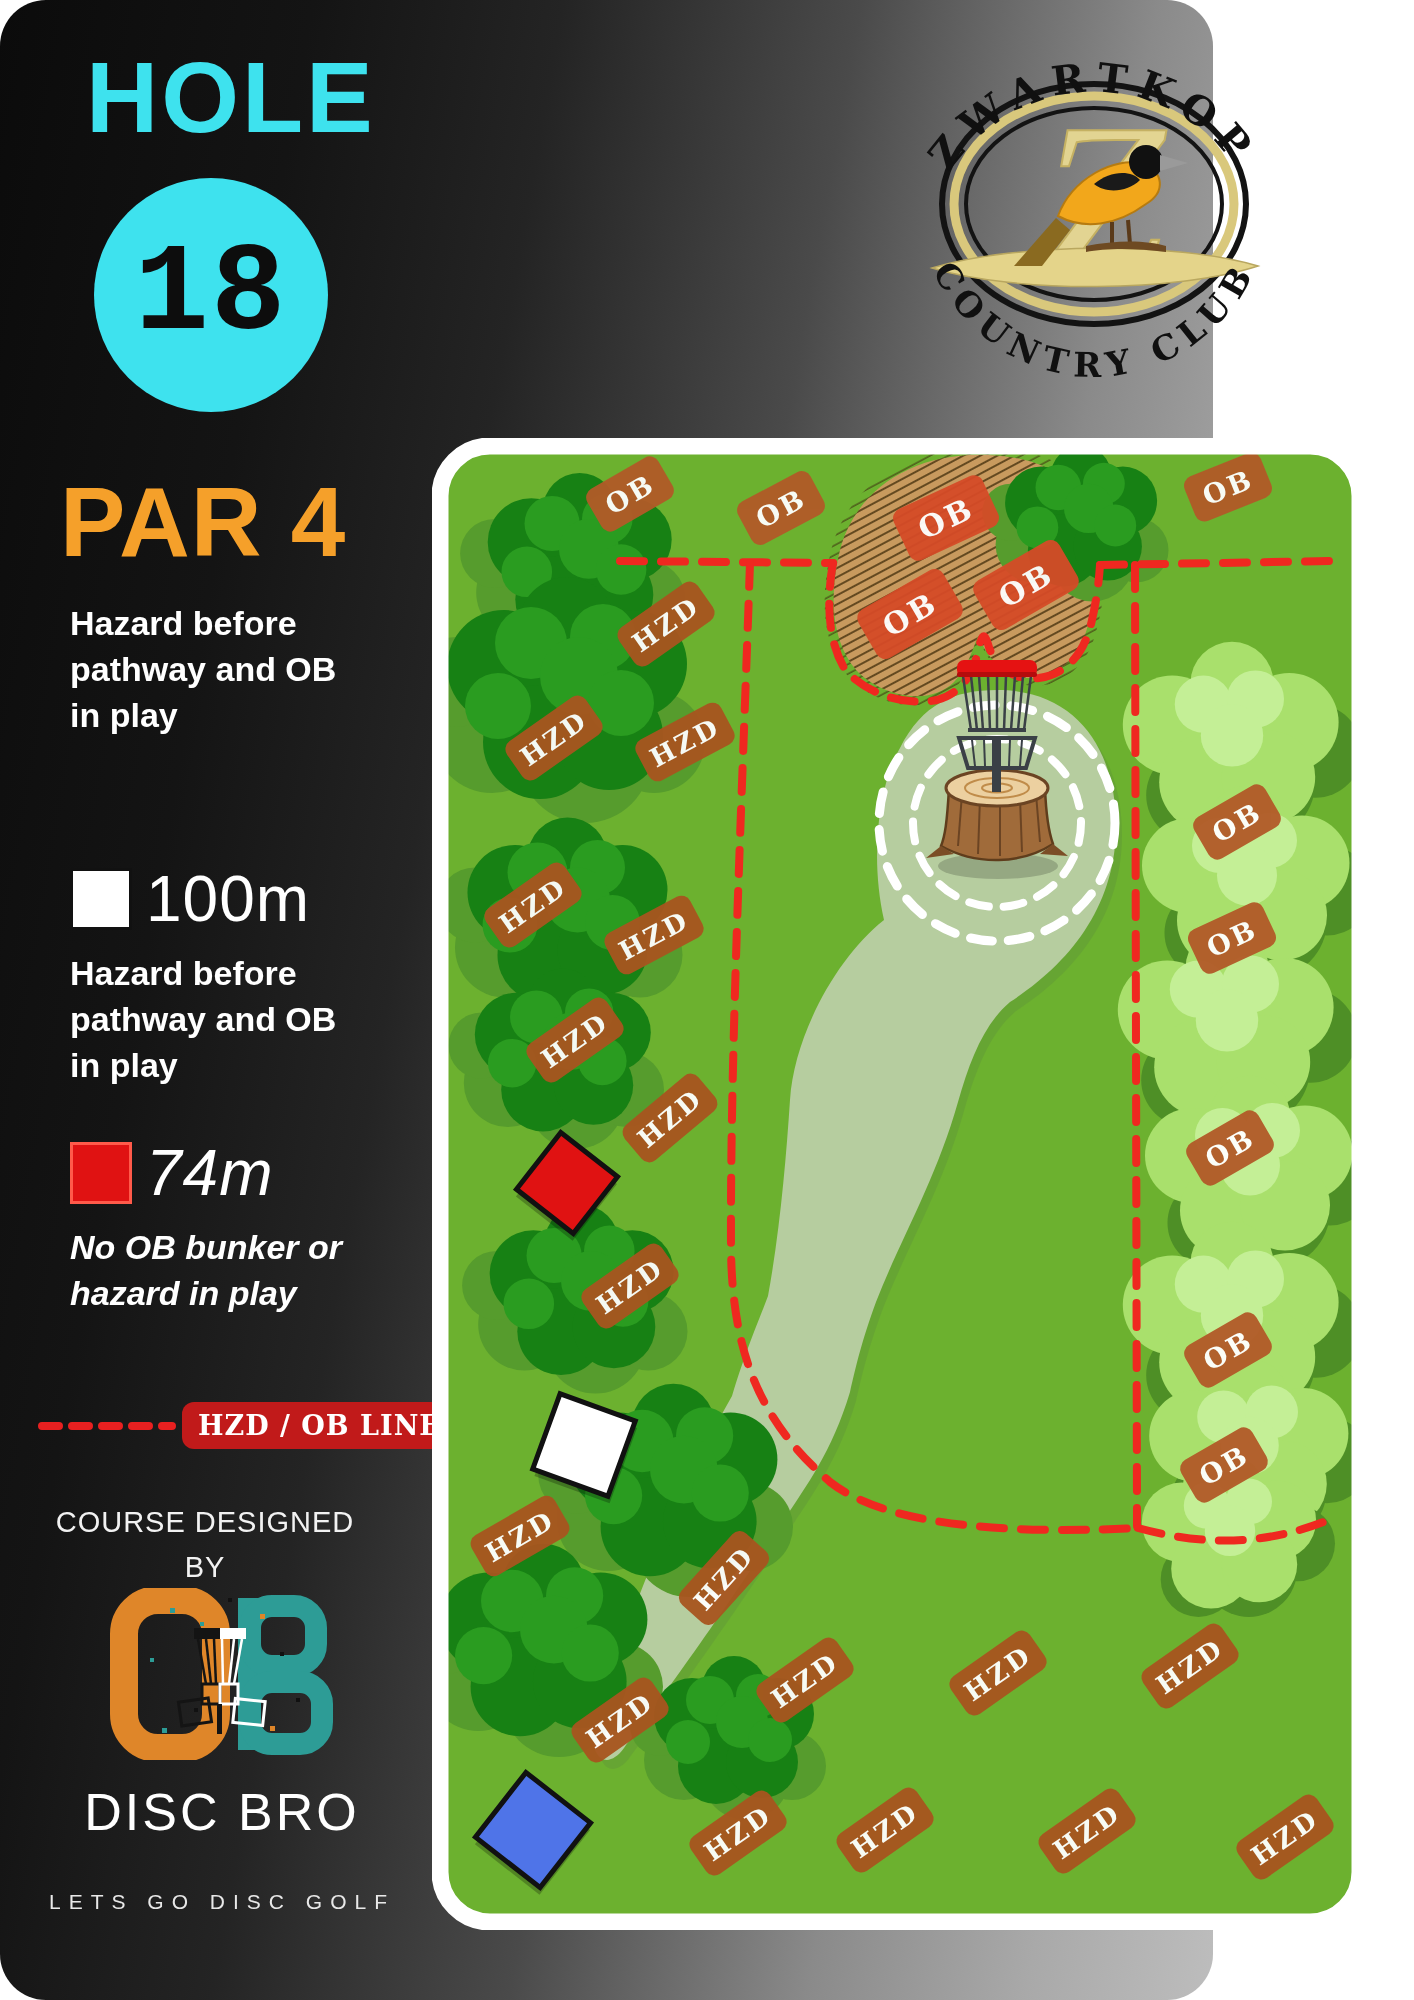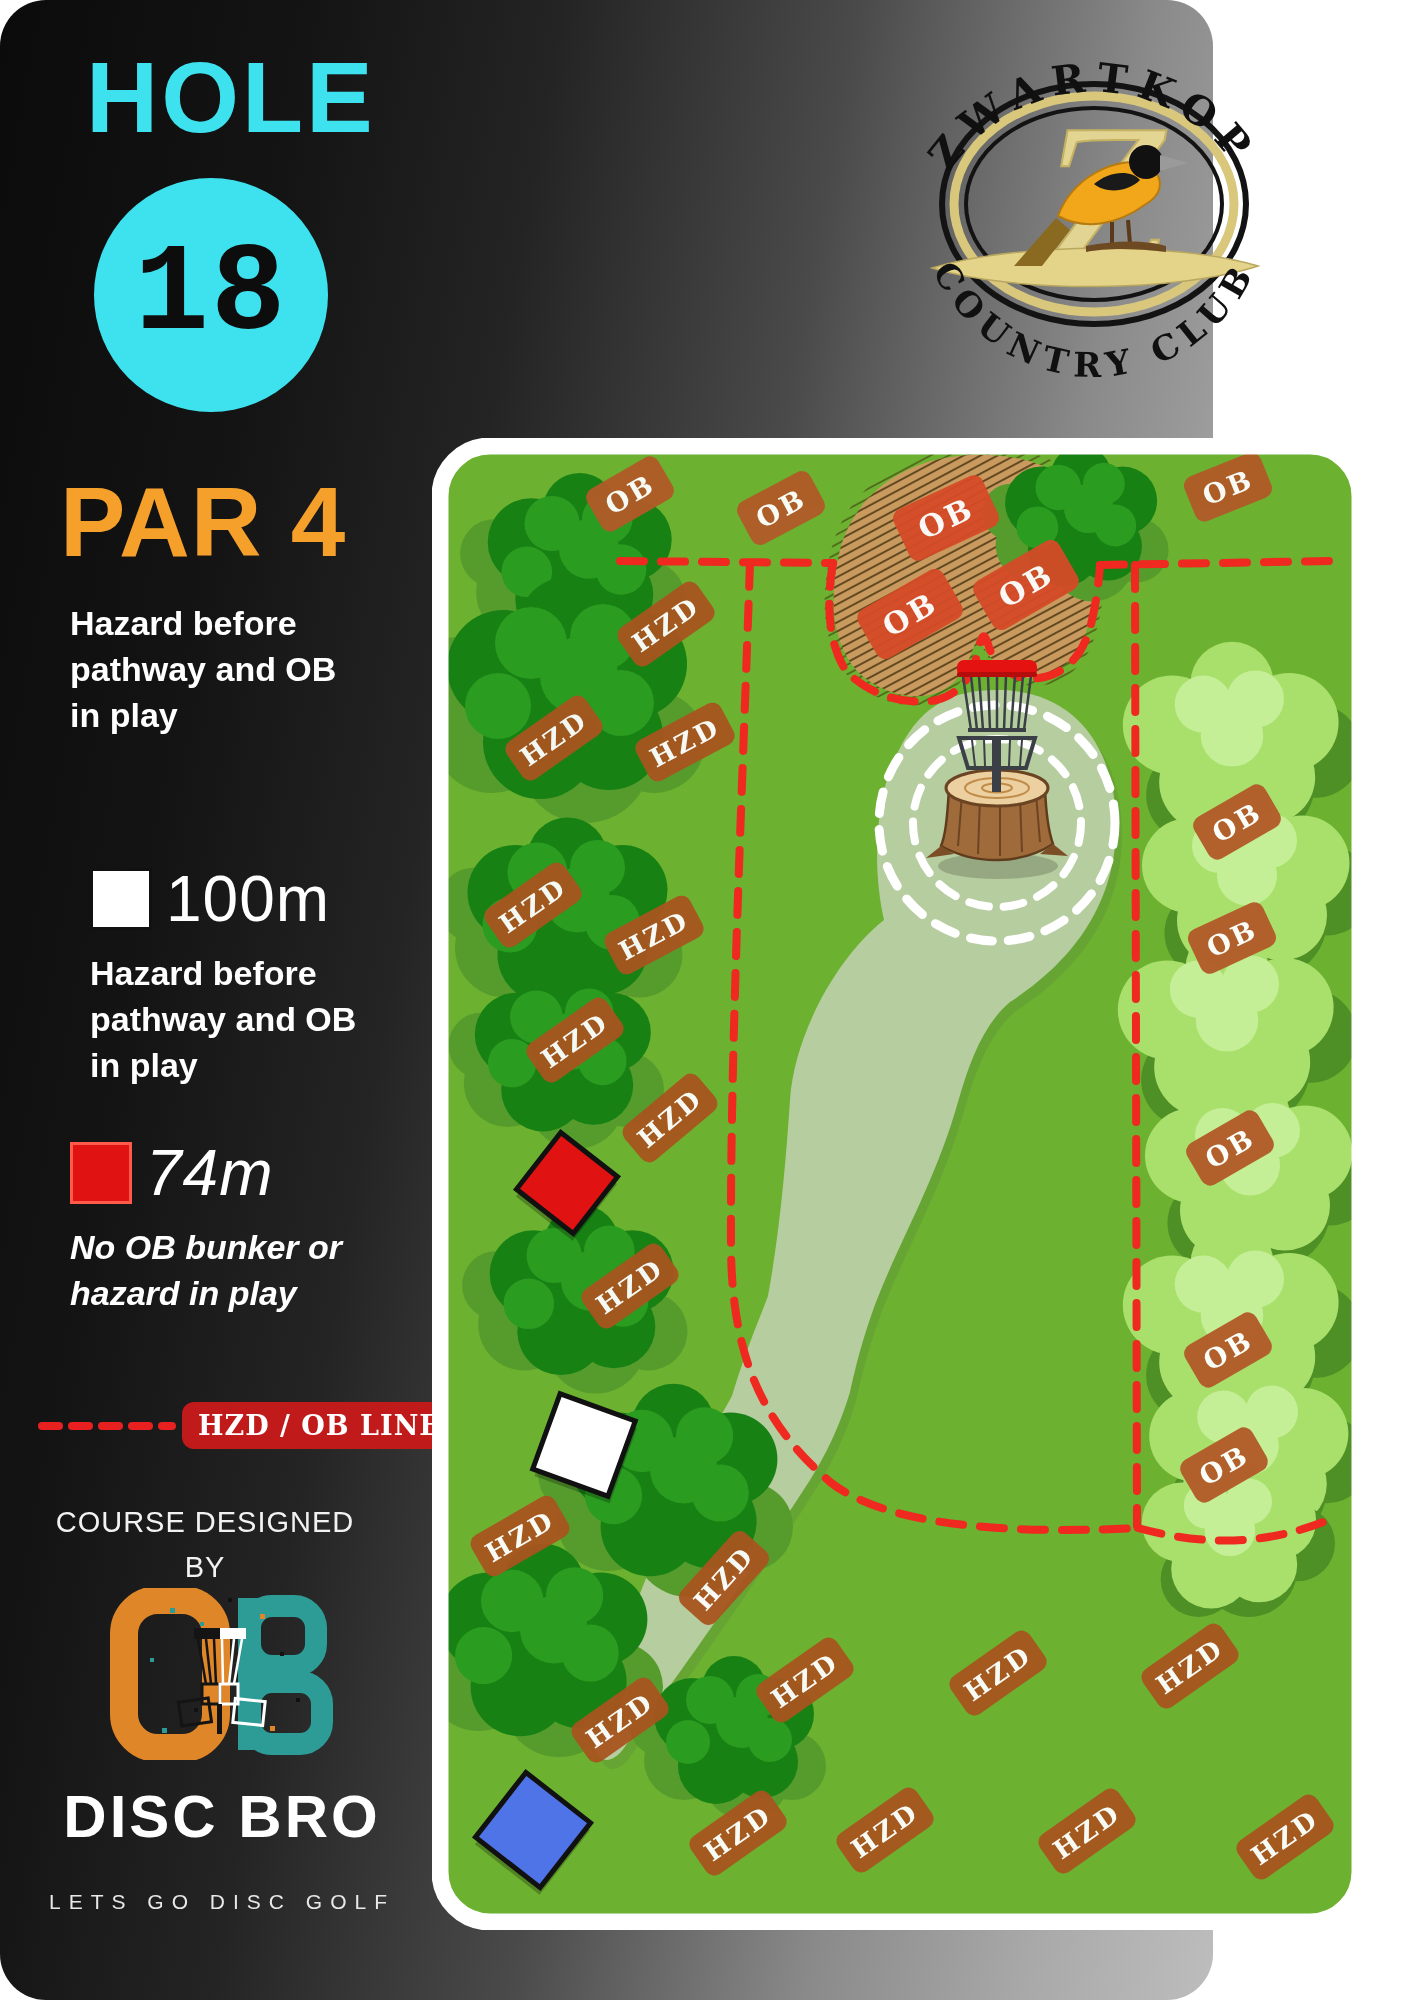--- a/index.html
+++ b/index.html
@@ -6,35 +6,35 @@
   body{width:1414px;height:2000px;position:relative;font-family:"Liberation Sans",sans-serif;overflow:hidden;}
   .card{position:absolute;left:0;top:0;width:1213px;height:2000px;border-radius:46px;
         background:linear-gradient(100deg,#0b0b0b 0%,#141414 20%,#242424 36%,#4a4a4a 55%,#8a8a8a 74%,#a9a9a9 88%,#bdbdbd 100%);}
   
   .hole-label{position:absolute;left:86px;top:40px;font-size:100px;font-weight:800;letter-spacing:3px;color:#3ee2ee;}
   .hole-circle{position:absolute;left:94px;top:178px;width:234px;height:234px;border-radius:50%;background:#3ee2ee;
                display:flex;align-items:center;justify-content:center;}
   .hole-number{font-family:Liberation Mono, monospace;font-weight:900;font-size:124px;color:#0d0d0d;letter-spacing:2px;}
   .par-label{position:absolute;left:60px;top:426px;font-size:98px;font-weight:800;letter-spacing:1px;color:#f5a02a;margin-top:40px;}
   .legend-item{position:absolute;left:70px;width:330px;}
-  .li-1{top:586px;} .li-2{top:862px;margin-left:20px;} .li-3{top:1136px;font-style:italic;}
+  .li-1{top:586px;} .li-2{top:862px;} .li-3{top:1136px;font-style:italic;}
   .legend-row{display:flex;align-items:center;}
   .swatch{width:56px;height:56px;flex:0 0 auto;}
   .swatch-blue{background:#5b76f2;border:3px solid #ffffff;}
   .swatch-white{background:#ffffff;border:3px solid #111111;}
   .swatch-red{background:#e01212;border:3px solid #ff5a4a;}
   .tee-distance{margin-left:14px;font-size:64px;font-weight:300;color:#ffffff;letter-spacing:1px;}
   .tee-desc{margin-top:14px;font-size:34px;font-weight:800;line-height:1.36;color:#ffffff;white-space:pre-line;}
   .line-key{position:absolute;left:36px;top:1402px;display:flex;align-items:center;}
   .line-key-badge{margin-left:6px;background:#c11a1a;border-radius:12px;padding:8px 16px;
                   font-family:"DejaVu Serif",serif;font-weight:700;font-size:27px;color:#ffffff;letter-spacing:1px;}
   .credits{position:absolute;left:40px;top:1500px;width:330px;text-align:center;color:#f2f2f2;
            font-size:29px;font-weight:400;letter-spacing:1px;line-height:1.55;}
   .oblogo{position:absolute;left:110px;top:1588px;width:224px;height:172px;}
-  .brand{position:absolute;left:222px;top:1782px;transform:translateX(-50%);font-size:60px;font-weight:700;
+  .brand{position:absolute;left:222px;top:1782px;transform:translateX(-50%);font-size:52px;font-weight:400;
          letter-spacing:3px;color:#ffffff;white-space:nowrap;text-align:right;}
   .tagline{position:absolute;left:222px;top:1890px;transform:translateX(-50%);font-size:21px;font-weight:400;
            letter-spacing:8px;color:#e8e8e8;white-space:nowrap;}
   
   .clublogo{position:absolute;left:878px;top:14px;width:432px;height:388px;}
   .mapsvg{position:absolute;left:432px;top:438px;}
   .badge-text{font-family:"DejaVu Serif",serif;font-weight:700;fill:#ffffff;letter-spacing:3px;}
   text{user-select:none;}
 </style>
 </head>

